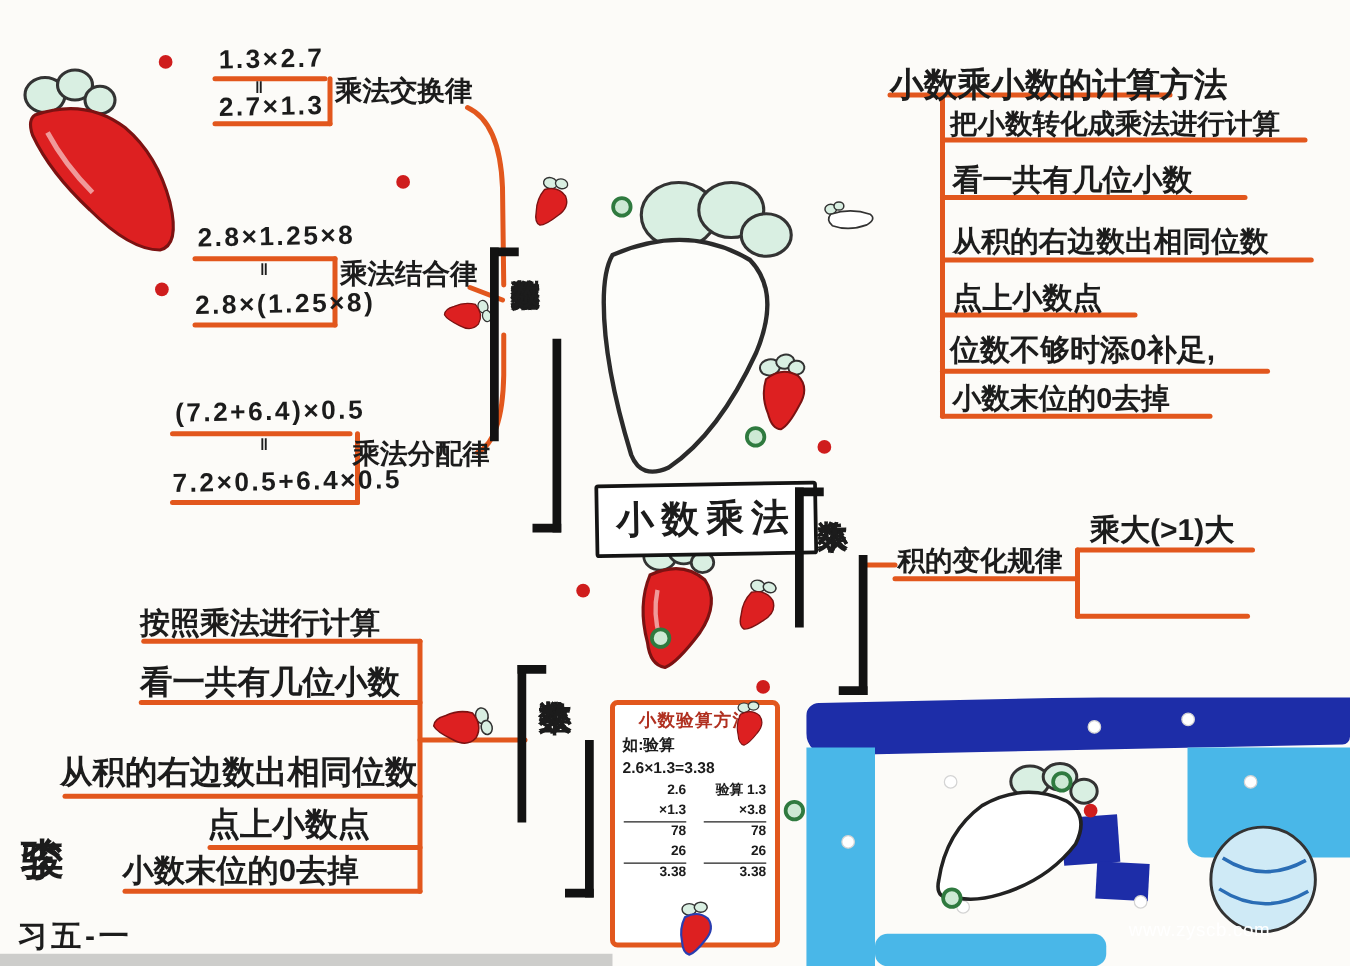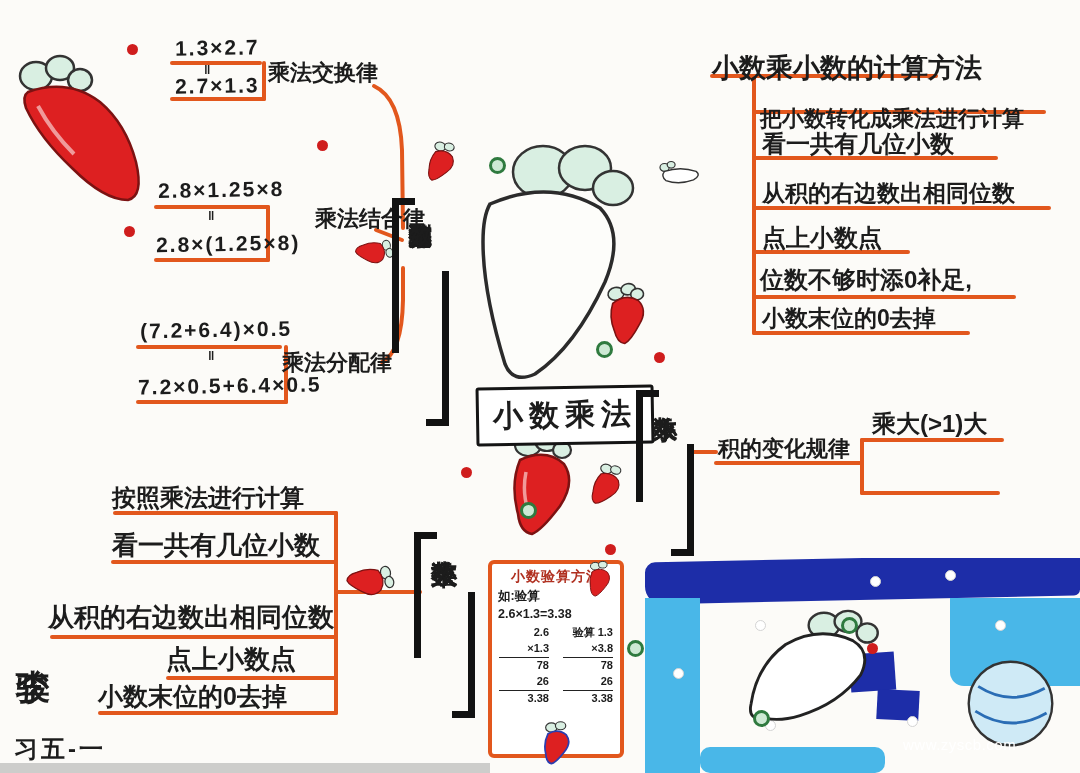--- a/index.html
+++ b/index.html
@@ -88,38 +88,38 @@
   </svg>
 
   <div class="abs txt expr" style="left:175px;top:36px;">1.3×2.7</div>
   <div class="abs txt eq" style="left:204px;top:62px;">‖</div>
   <div class="abs txt expr" style="left:175px;top:74px;">2.7×1.3</div>
   <div class="abs txt law-label" style="left:268px;top:58px;">乘法交换律</div>
 
   <div class="abs txt expr" style="left:158px;top:178px;">2.8×1.25×8</div>
   <div class="abs txt eq" style="left:208px;top:208px;">‖</div>
   <div class="abs txt expr" style="left:156px;top:232px;">2.8×(1.25×8)</div>
-  <div class="abs txt law-label" style="left:272px;top:204px;margin-left:43px;">乘法结合律</div>
+  <div class="abs txt law-label" style="left:272px;top:204px;">乘法结合律</div>
 
   <div class="abs txt expr" style="left:140px;top:318px;">(7.2+6.4)×0.5</div>
   <div class="abs txt eq" style="left:208px;top:348px;">‖</div>
   <div class="abs txt expr" style="left:138px;top:374px;">7.2×0.5+6.4×0.5</div>
   <div class="abs txt law-label" style="left:282px;top:348px;">乘法分配律</div>
 
   <div class="abs txt vert bracket" style="left:406px;top:206px;height:212px;font-size:23px;">整数乘法运算律推广到小数</div>
 
   <div class="abs center-box" style="left:476px;top:386px;">小数乘法</div>
 
   <div class="abs txt vert bracket" style="left:650px;top:398px;height:150px;font-size:24px;">小数乘小数</div>
 
   <div class="abs txt law-label" style="left:718px;top:434px;">积的变化规律</div>
   <div class="abs txt step" style="left:872px;top:408px;font-size:24px;">乘大(&gt;1)大</div>
 
   <div class="abs txt step" style="left:712px;top:50px;font-size:27px;">小数乘小数的计算方法</div>
-  <div class="abs txt step" style="left:760px;top:84px;font-size:22px;margin-top:20px;">把小数转化成乘法进行计算</div>
+  <div class="abs txt step" style="left:760px;top:84px;font-size:22px;">把小数转化成乘法进行计算</div>
   <div class="abs txt step" style="left:762px;top:128px;font-size:24px;">看一共有几位小数</div>
   <div class="abs txt step" style="left:762px;top:178px;font-size:23px;">从积的右边数出相同位数</div>
   <div class="abs txt step" style="left:762px;top:222px;font-size:24px;">点上小数点</div>
   <div class="abs txt step" style="left:760px;top:264px;font-size:24px;">位数不够时添0补足,</div>
   <div class="abs txt step" style="left:762px;top:303px;font-size:23px;">小数末位的0去掉</div>
 
   <div class="abs txt vert bracket" style="left:428px;top:540px;height:170px;font-size:26px;">小数乘整数</div>
   <div class="abs txt step" style="left:112px;top:482px;font-size:24px;">按照乘法进行计算</div>
   <div class="abs txt step" style="left:112px;top:528px;font-size:26px;">看一共有几位小数</div>
   <div class="abs txt step" style="left:48px;top:600px;font-size:26px;">从积的右边数出相同位数</div>

